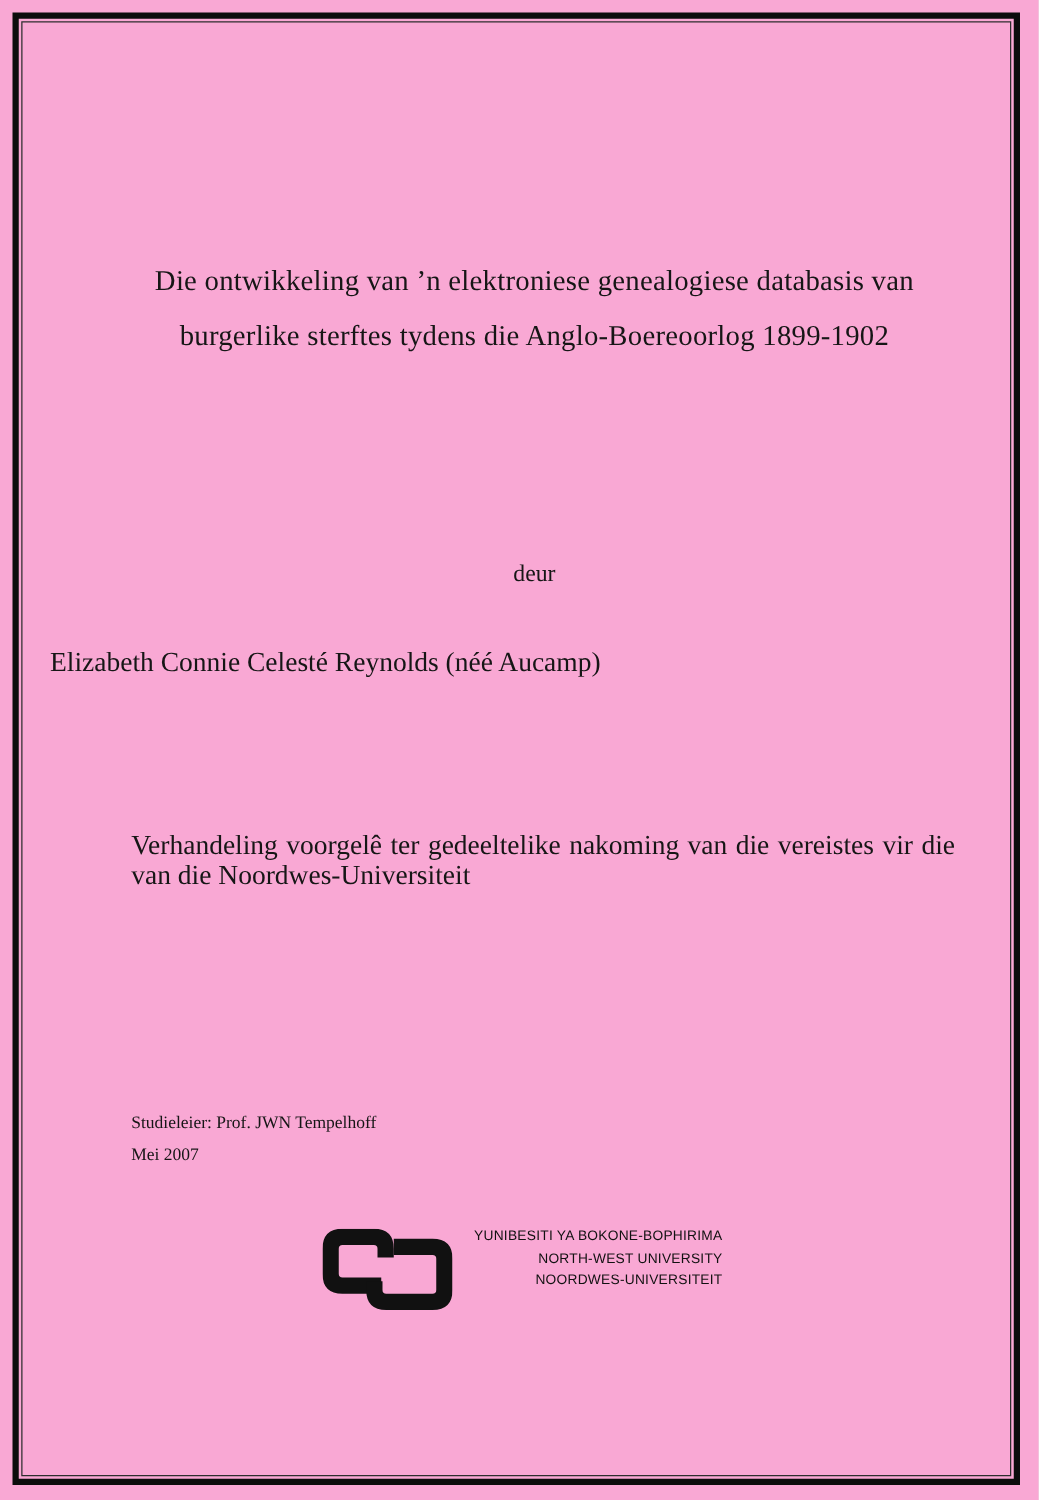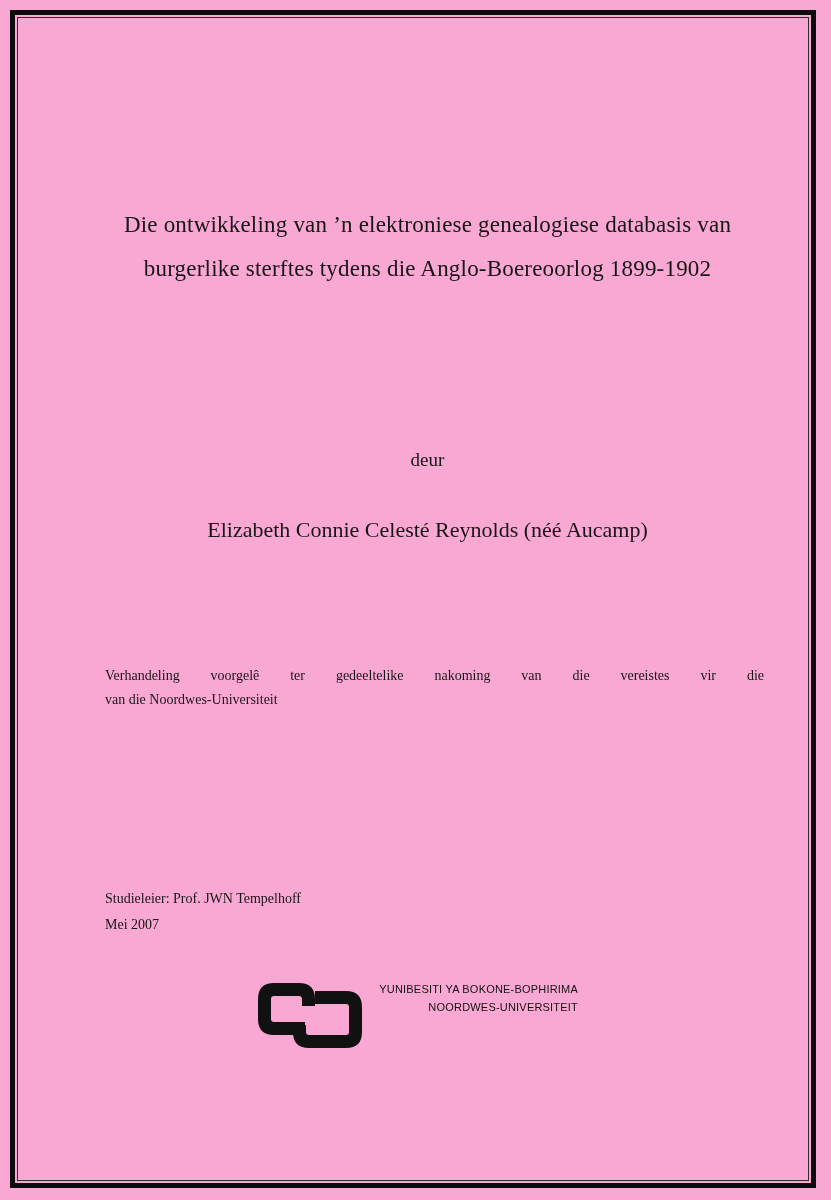--- a/index.html
+++ b/index.html
@@ -34,27 +34,27 @@
   .byline {
     position: absolute;
     top: 436px; left: 40px; right: 16px;
     text-align: center;
     font-size: 19px;
     margin-top: 13px;
   }
   .author-line {
     position: absolute;
     top: 517px; left: 40px; right: 16px;
-    text-align: center;
+    text-align: left;
     font-size: 22px;
   }
   .statement {
     position: absolute;
     top: 664px; left: 105px; width: 659px;
-    font-size: 14px;
+    font-size: 22px;
     line-height: 24px;
   }
   .statement .justified {
     text-align: justify;
     text-align-last: justify;
   }
   .statement .italic { font-style: italic; }
   .supervisor-block {
     position: absolute;
     top: 886px; left: 105px;
@@ -109,17 +109,18 @@
     <div>Mei 2007</div>
   </div>
 
   <div class="logo-row">
     <svg class="logo-mark" width="104" height="68" viewBox="0 0 104 68" aria-hidden="true">
       <path fill="#111111" d="M0,16 Q0,0 16,0 L41,0 Q57,0 57,16 L57,23 L44,23 L44,16 Q44,13 41,13 L16,13 Q13,13 13,16 L13,36 Q13,39 16,39 L47,39 L47,52 L16,52 Q0,52 0,36 Z"></path>
       <path fill="#111111" d="M104,49 Q104,65 88,65 L51,65 Q35,65 35,49 L35,42 L48,42 L48,49 Q48,52 51,52 L88,52 Q91,52 91,49 L91,24 Q91,21 88,21 L57,21 L57,8 L88,8 Q104,8 104,24 Z"></path>
     </svg>
     <div class="logo-text">
       <div>YUNIBESITI YA BOKONE-BOPHIRIMA</div>
+      <div>NORTH-WEST UNIVERSITY</div>
       <div>NOORDWES-UNIVERSITEIT</div>
     </div>
   </div>
 
 </div>
 
 </body></html>

